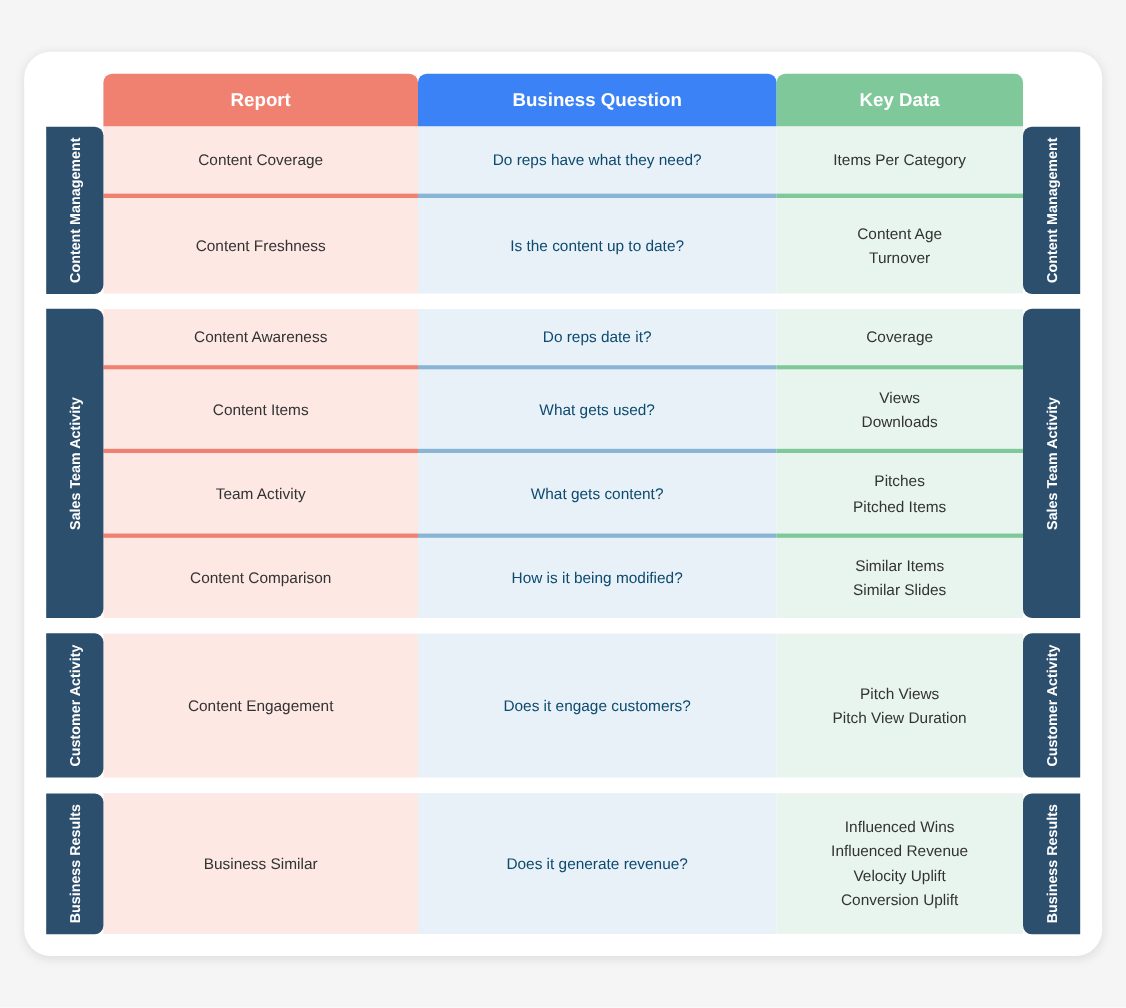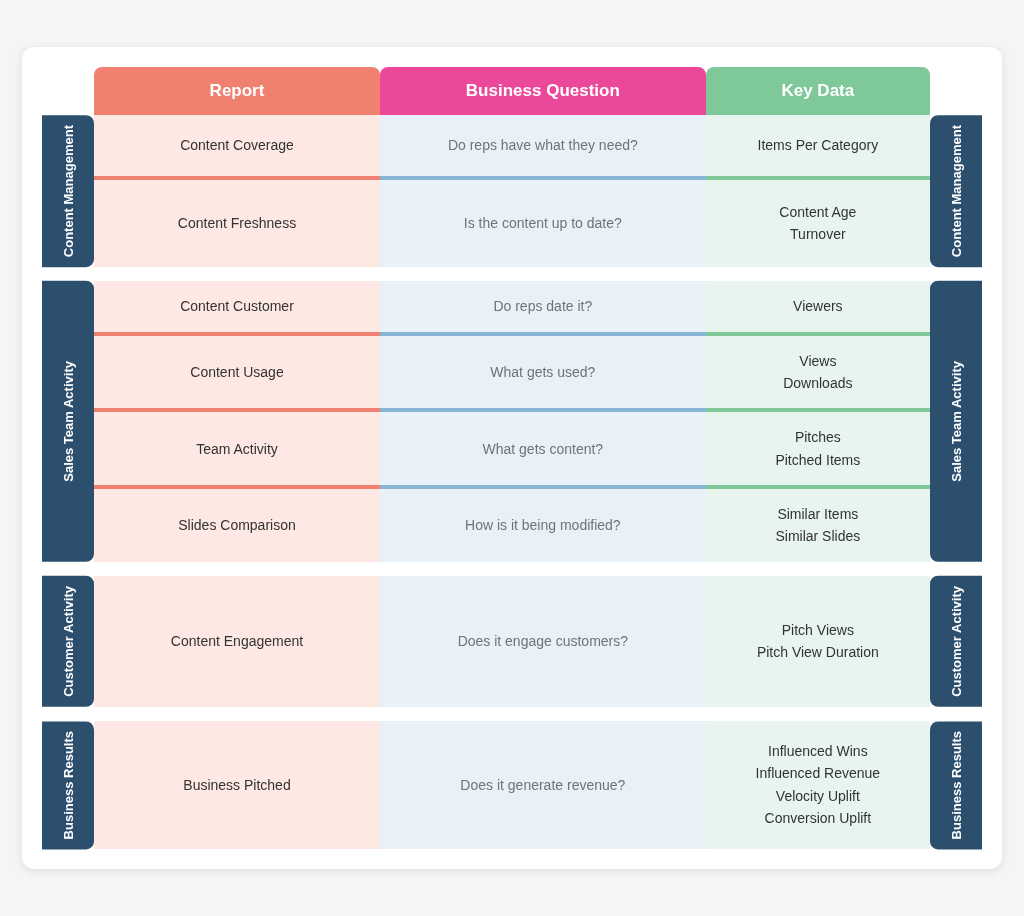--- a/index.html
+++ b/index.html
@@ -7,40 +7,40 @@
       font-family: Arial, sans-serif;
       background: #f5f5f5;
       display: flex;
       justify-content: center;
       align-items: center;
       min-height: 100vh;
       padding: 20px;
     }
     .page-wrapper {
       background: white;
-      border-radius: 12px;
+      border-radius: 24px;
       padding: 20px;
       max-width: 980px;
       width: 100%;
       box-shadow: 0 2px 10px rgba(0,0,0,0.1);
     }
     .main-table {
       width: 100%;
       border-collapse: separate;
       border-spacing: 0;
     }
     
     .header-row th {
       padding: 14px 10px;
       font-size: 17px;
       font-weight: 600;
       border-radius: 8px 8px 0 0;
     }
     .th-report { background: #f08070; color: white; }
-    .th-question { background: #ec4899; color: white; }
+    .th-question { background: #3b82f6; color: white; }
     .th-keydata { background: #7ec89a; color: white; margin-left: 39px; }
     .th-spacer-left { width: 52px; }
     .th-spacer-right { width: 52px; }
 
     
     .section-label-cell {
       writing-mode: vertical-rl;
       transform: rotate(180deg);
       text-align: center;
       vertical-align: middle;
@@ -68,21 +68,21 @@
       padding: 14px 26px;
       font-size: 14px;
       color: #333;
     }
     .row-question {
       background: #e8f0f8;
       text-align: center;
       vertical-align: middle;
       padding: 14px 10px;
       font-size: 14px;
-      color: #737373;
+      color: #0c4a6e;
     }
     .row-keydata {
       background: #e8f5ee;
       text-align: center;
       vertical-align: middle;
       padding: 14px 10px;
       font-size: 14px;
       color: #333;
       line-height: 1.6;
     }
@@ -133,52 +133,52 @@
         </tr>
         <tr class="section-gap">
           <td></td>
           <td></td>
           <td></td>
           <td></td>
           <td></td>
         </tr>
         <tr>
           <td rowspan="7" class="section-label-cell section-label-left">Sales Team Activity</td>
-          <td class="row-report">Content Customer</td>
+          <td class="row-report">Content Awareness</td>
           <td class="row-question">Do reps date it?</td>
-          <td class="row-keydata">Viewers</td>
+          <td class="row-keydata">Coverage</td>
           <td rowspan="7" class="section-label-cell section-label-right">Sales Team Activity</td>
         </tr>
         <tr class="divider-inner-row">
           <td class="divider-report"></td>
           <td class="divider-question"></td>
           <td class="divider-keydata"></td>
         </tr>
         <tr>
-          <td class="row-report">Content Usage</td>
+          <td class="row-report">Content Items</td>
           <td class="row-question">What gets used?</td>
           <td class="row-keydata">Views<br>Downloads</td>
         </tr>
         <tr class="divider-inner-row">
           <td class="divider-report"></td>
           <td class="divider-question"></td>
           <td class="divider-keydata"></td>
         </tr>
         <tr>
           <td class="row-report">Team Activity</td>
           <td class="row-question">What gets content?</td>
           <td class="row-keydata">Pitches<br>Pitched Items</td>
         </tr>
         <tr class="divider-inner-row">
           <td class="divider-report"></td>
           <td class="divider-question"></td>
           <td class="divider-keydata"></td>
         </tr>
         <tr>
-          <td class="row-report">Slides Comparison</td>
+          <td class="row-report">Content Comparison</td>
           <td class="row-question">How is it being modified?</td>
           <td class="row-keydata">Similar Items<br>Similar Slides</td>
         </tr>
         <tr class="section-gap">
           <td></td>
           <td></td>
           <td></td>
           <td></td>
           <td></td>
         </tr>
@@ -191,20 +191,20 @@
         </tr>
         <tr class="section-gap">
           <td></td>
           <td></td>
           <td></td>
           <td></td>
           <td></td>
         </tr>
         <tr>
           <td rowspan="1" class="section-label-cell section-label-left">Business Results</td>
-          <td class="row-report">Business Pitched</td>
+          <td class="row-report">Business Similar</td>
           <td class="row-question">Does it generate revenue?</td>
           <td class="row-keydata">Influenced Wins<br>Influenced Revenue<br>Velocity Uplift<br>Conversion Uplift</td>
           <td rowspan="1" class="section-label-cell section-label-right">Business Results</td>
         </tr>
       </tbody>
   </table>
 </div>
 
 </body></html>

